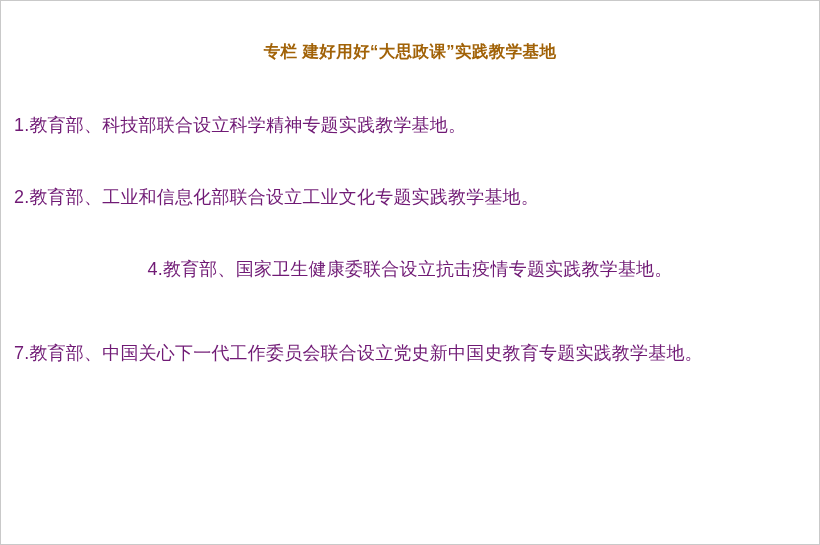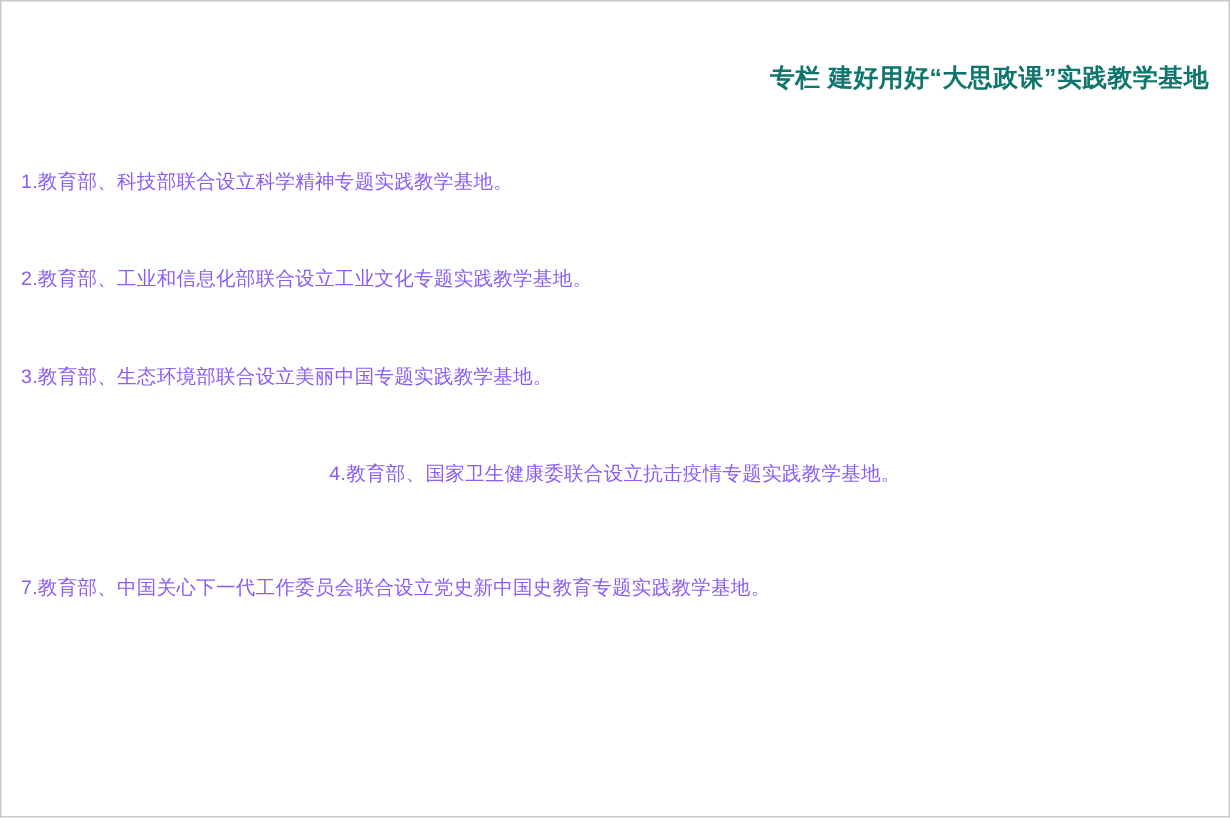--- a/index.html
+++ b/index.html
@@ -49,37 +49,37 @@
     width: 1px;
     height: 545px;
   }
   .content {
     position: relative;
     padding: 0 14px;
     box-sizing: border-box;
     height: 100%;
   }
   .title {
-    text-align: right;
+    text-align: center;
     font-size: 16.5px;
     font-weight: bold;
     letter-spacing: 0.4px;
-    color: #0f766e;
+    color: #a16207;
     margin: 0;
     padding-top: 41px;
   }
   .items {
     margin: 0;
     padding: 0;
     list-style: none;
   }
   .item {
-    font-size: 13px;
+    font-size: 18px;
     line-height: 1.45;
-    color: #8b5cf6;
+    color: #701a75;
     letter-spacing: 0.2px;
     white-space: nowrap;
   }
   .item-1 { margin-top: 49px; }
   .item-2 { margin-top: 46px; }
   .item-3 { margin-top: 46px; }
   .item-4 { margin-top: 46px; text-align: center; }
   .item-5 { margin-top: 46px; }
   .item-6 { margin-top: 46px; }
   .item-7 { margin-top: 58px; }
@@ -92,18 +92,17 @@
   <div class="box-border border-bottom"></div>
   <div class="box-border border-left"></div>
   <div class="box-border border-right"></div>
 
   <div class="content">
     <h1 class="title">专栏  建好用好“大思政课”实践教学基地</h1>
 
     <ul class="items">
       <li class="item item-1">1.教育部、科技部联合设立科学精神专题实践教学基地。</li>
       <li class="item item-2">2.教育部、工业和信息化部联合设立工业文化专题实践教学基地。</li>
-      <li class="item item-3">3.教育部、生态环境部联合设立美丽中国专题实践教学基地。</li>
       <li class="item item-4">4.教育部、国家卫生健康委联合设立抗击疫情专题实践教学基地。</li>
       <li class="item item-7">7.教育部、中国关心下一代工作委员会联合设立党史新中国史教育专题实践教学基地。</li>
     </ul>
   </div>
 </div>
 
 </body></html>

